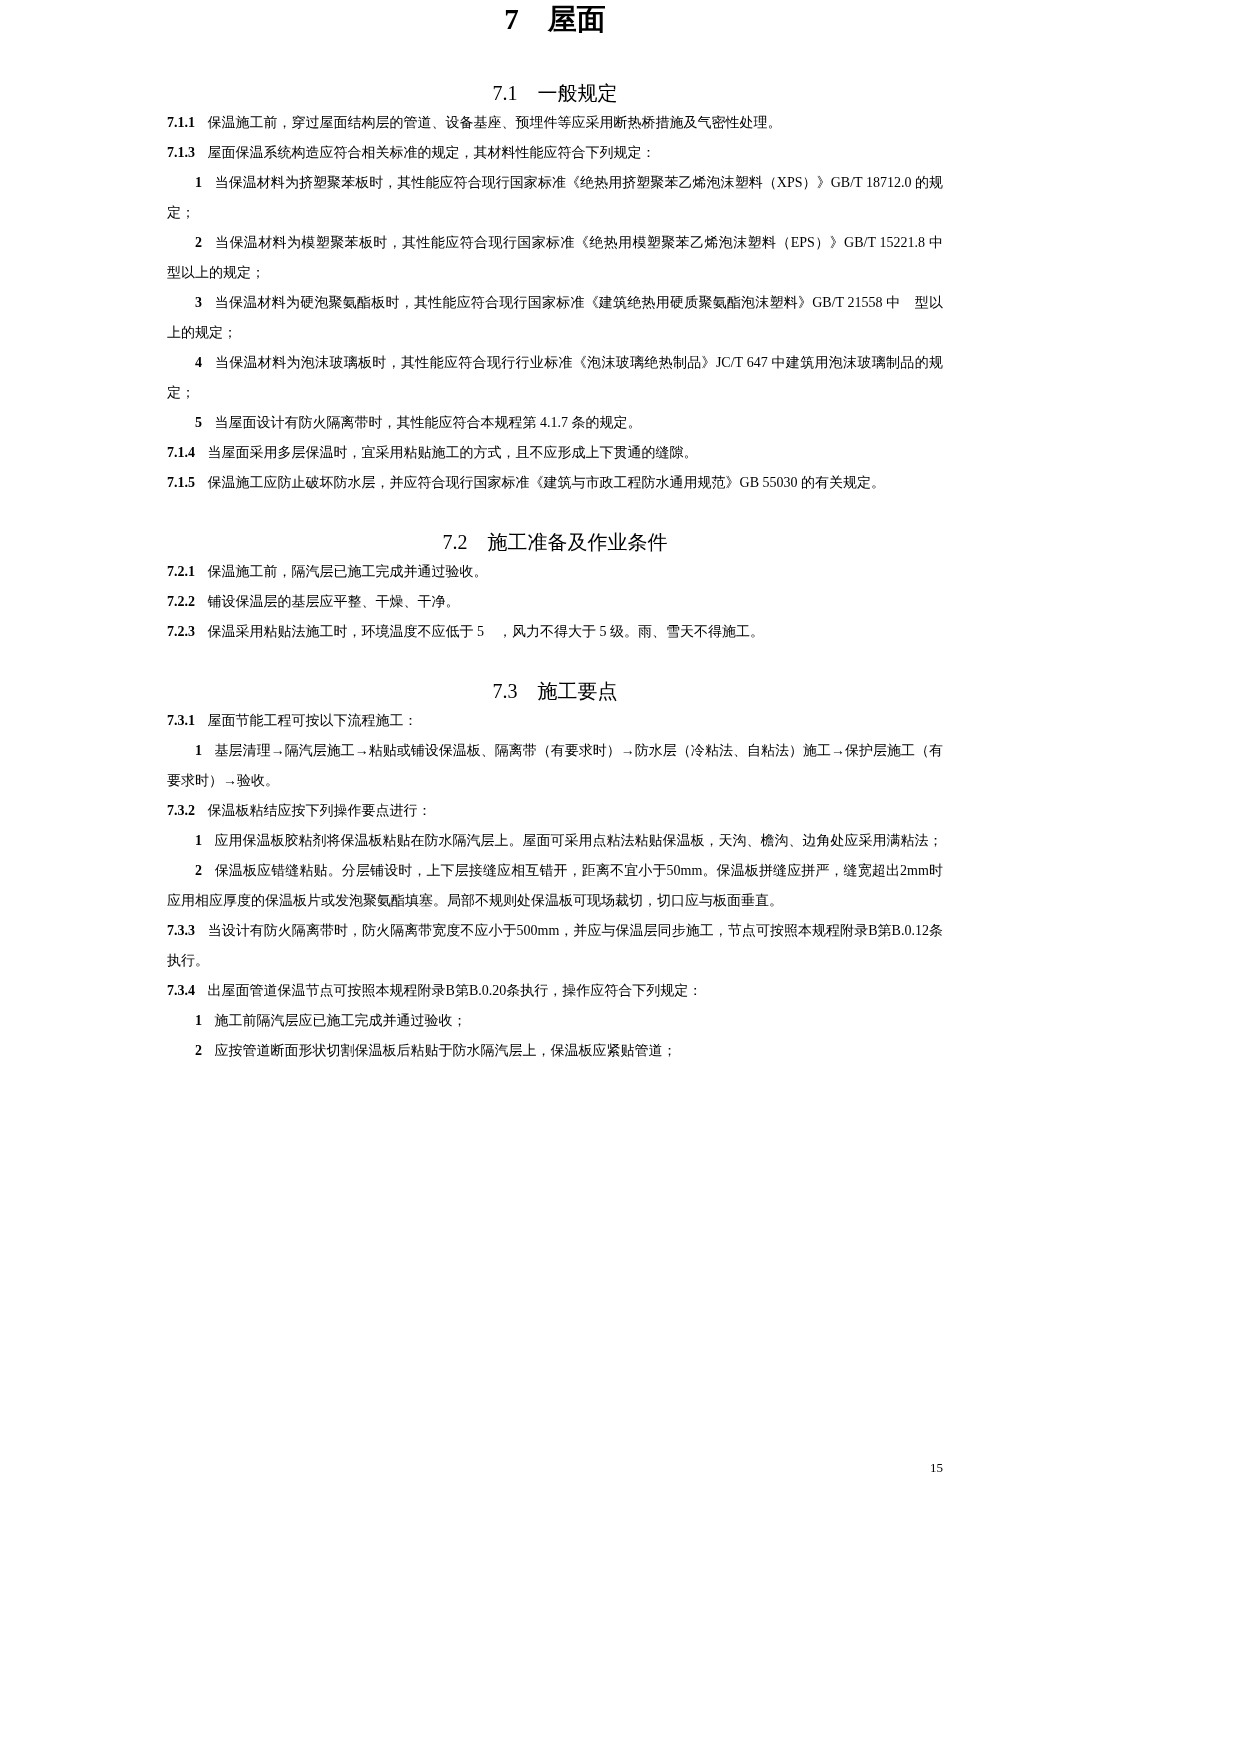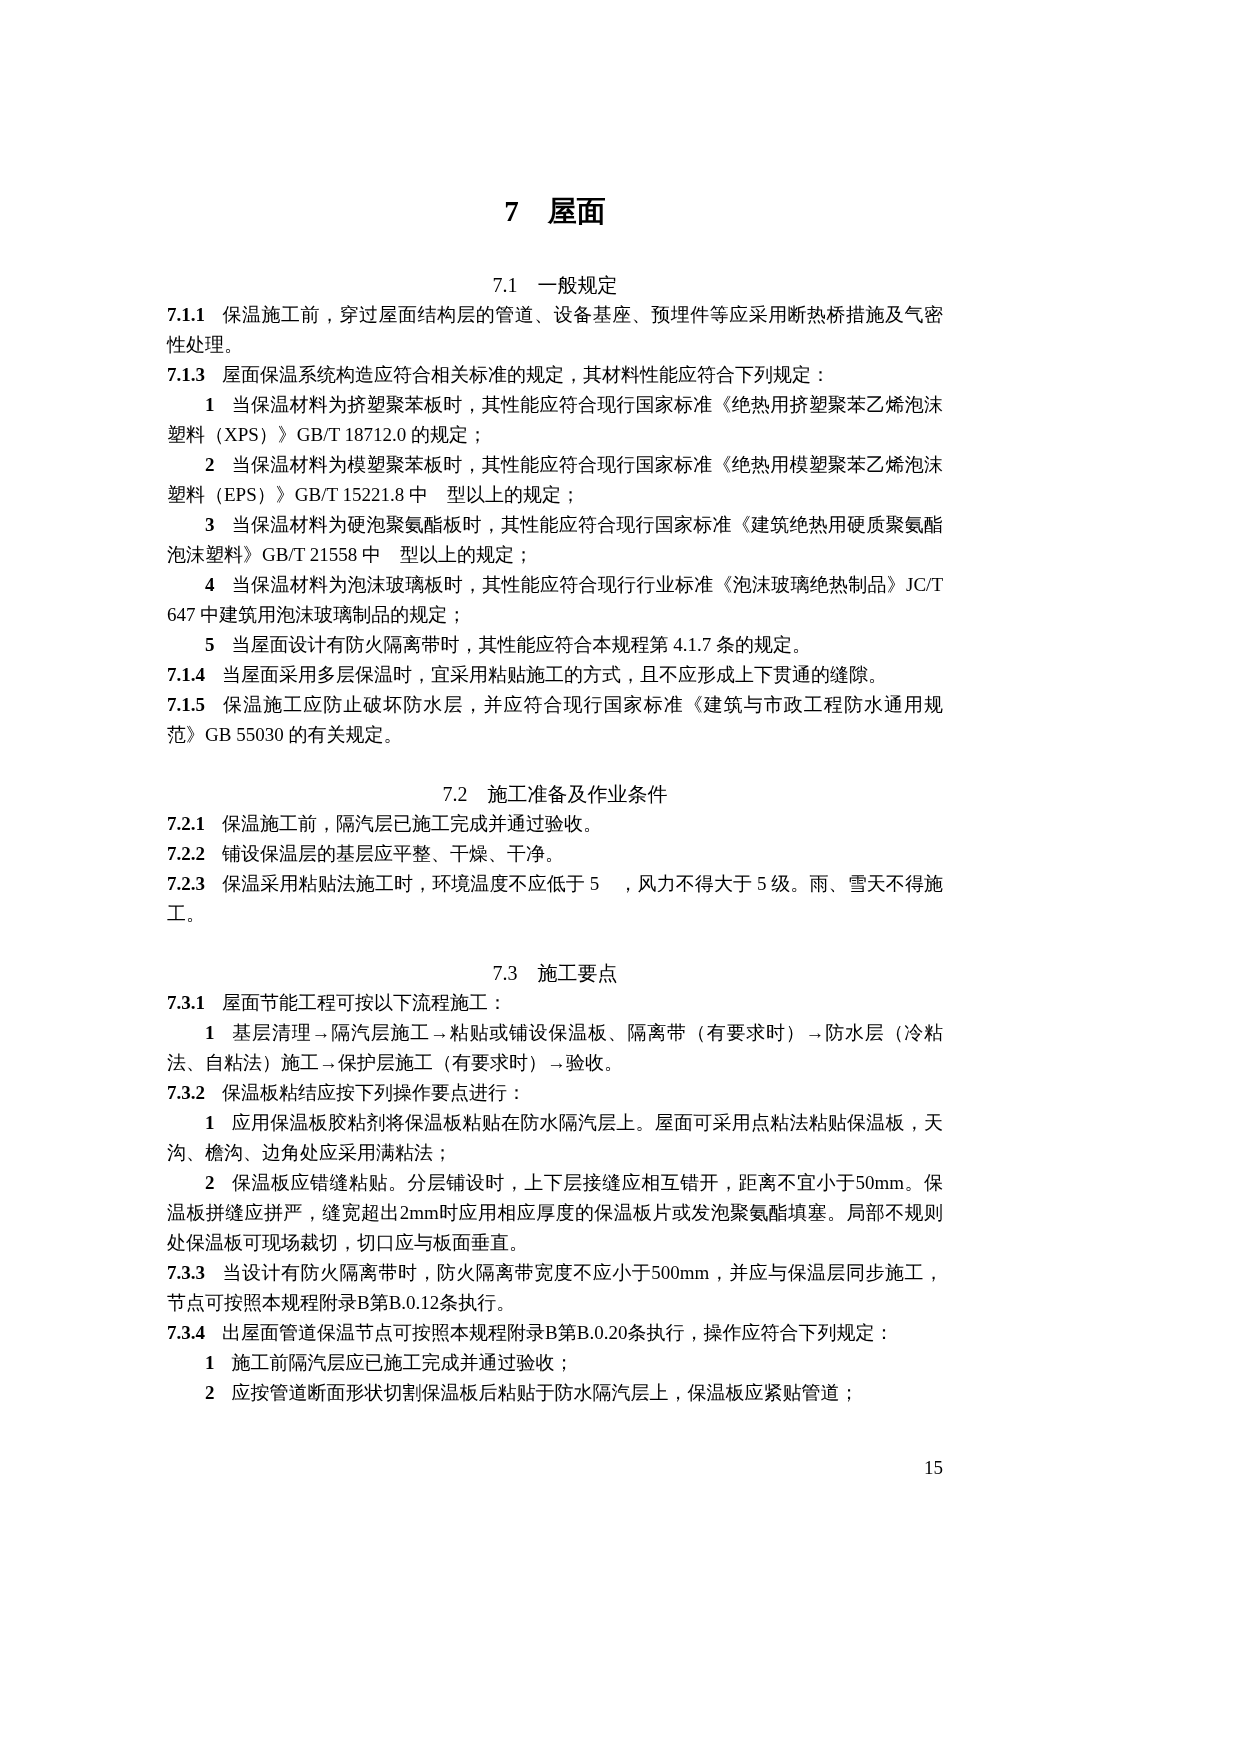--- a/index.html
+++ b/index.html
@@ -15,53 +15,52 @@
     width: 1240px;
     height: 1755px;
     background: #ffffff;
     overflow: hidden;
   }
   .content {
     position: absolute;
     left: 167px;
     top: 0;
     width: 776px;
-    padding-top: 192px;
   }
   .chapter-title {
     text-align: center;
     font-size: 29px;
     font-weight: bold;
     line-height: 38px;
     margin-bottom: 40px;
   }
   .section-heading {
     text-align: center;
     font-size: 20px;
     font-weight: normal;
     line-height: 30px;
     margin-top: 29px;
   }
   .clause, .subitem {
-    font-size: 19px;
+    font-size: 14px;
     line-height: 30px;
     text-align: justify;
   }
   .subitem { text-indent: 2em; }
   .label {
     font-weight: bold;
     margin-right: 0.9em;
   }
   .page-number {
     position: absolute;
     top: 1456px;
     left: 167px;
     width: 776px;
     text-align: right;
-    font-size: 19px;
+    font-size: 13px;
     line-height: 24px;
   }
 </style>
 </head>
 <body>
 
 <div class="page">
   <div class="content">
 
     <h1 class="chapter-title">7　屋面</h1>

